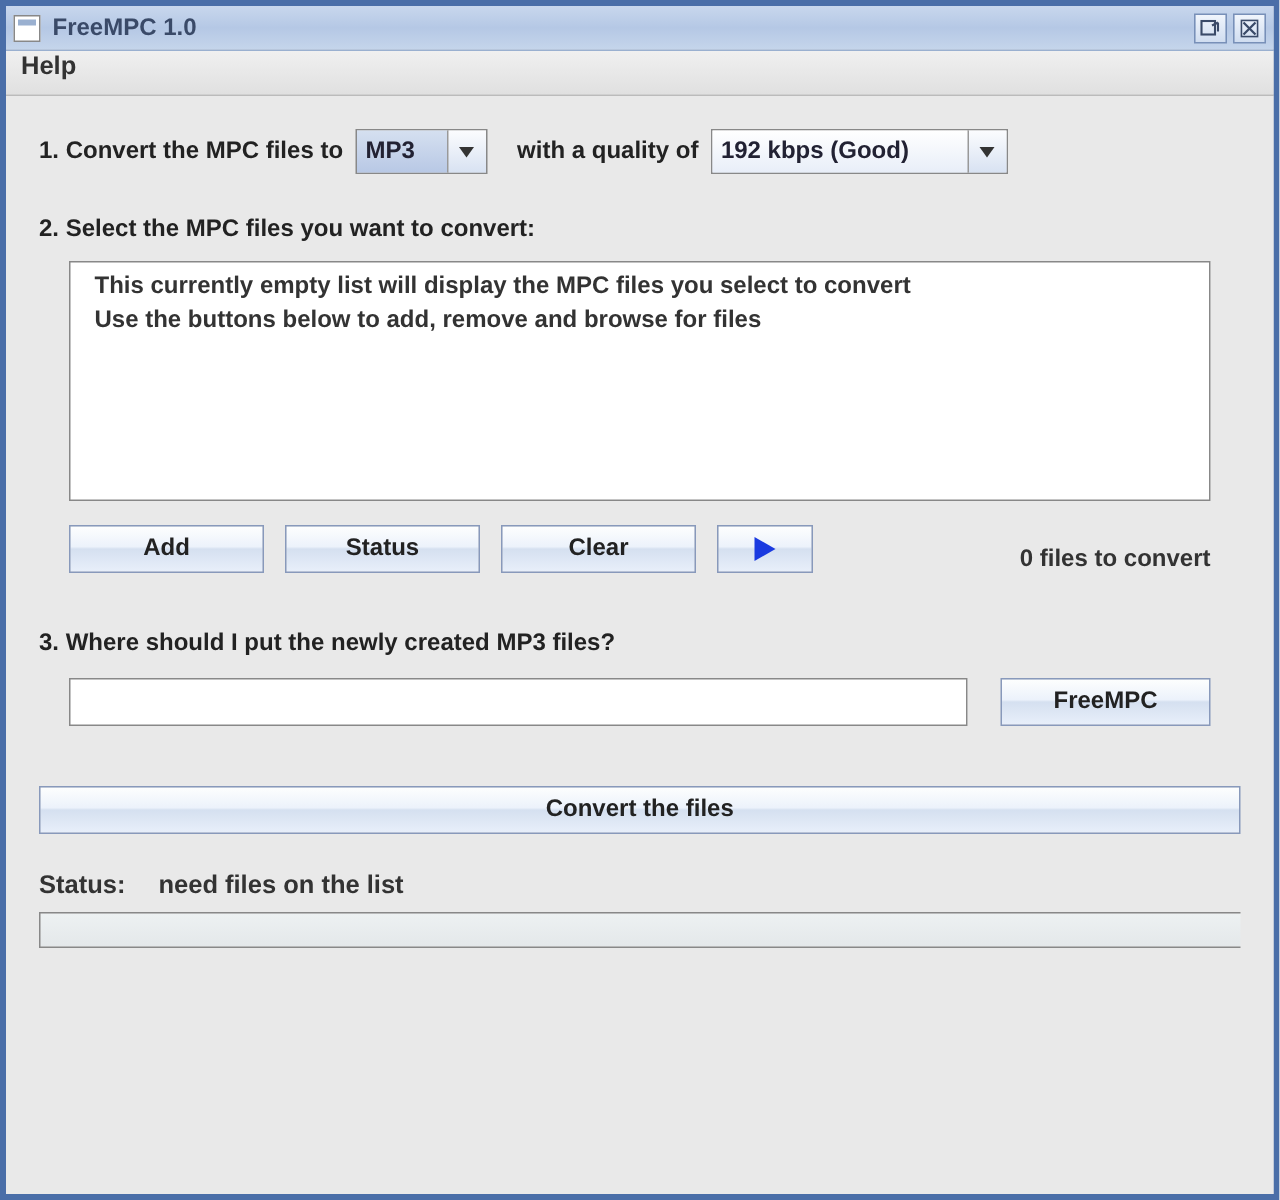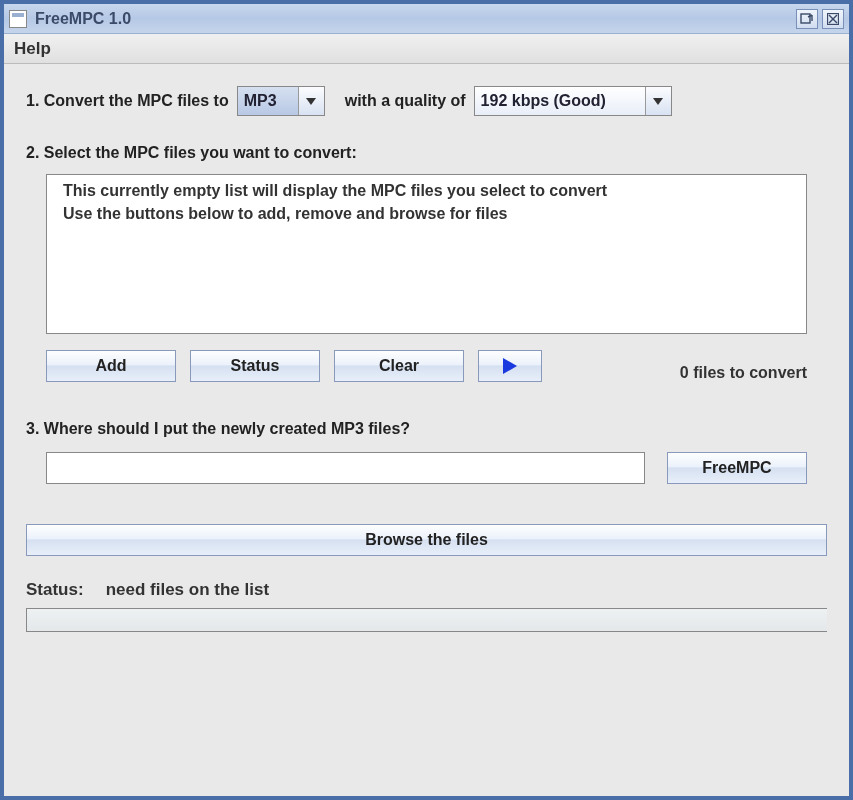--- a/index.html
+++ b/index.html
@@ -59,21 +59,20 @@
   display: flex;
   align-items: center;
   justify-content: center;
   font-size: 14px;
   color: #3a4a68;
 }
 .menubar {
   height: 30px;
   background: linear-gradient(to bottom, #f0f0f0, #e0e0e0);
   display: flex;
-  align-items: center;
   padding: 0 10px;
   border-bottom: 1px solid #bbb;
   font-size: 17px;
   color: #333;
 }
 .content {
   flex: 1;
   padding: 22px;
   background: #e9e9e9;
   display: flex;
@@ -269,21 +268,21 @@
       <div class="output-row">
         <input class="text-input" type="text" value="" style="">
         <div class="btn browse">
             <span>FreeMPC</span>
           </div>
       </div>
     </div>
 
     <div class="convert-row">
       <div class="btn convert">
-          <span>Browse the files</span>
+          <span>Convert the files</span>
         </div>
     </div>
 
     <div class="status-row">
       <span>Status:</span>
       <span>need files on the list</span>
     </div>
     <div class="progress"></div>
 
   </div>

